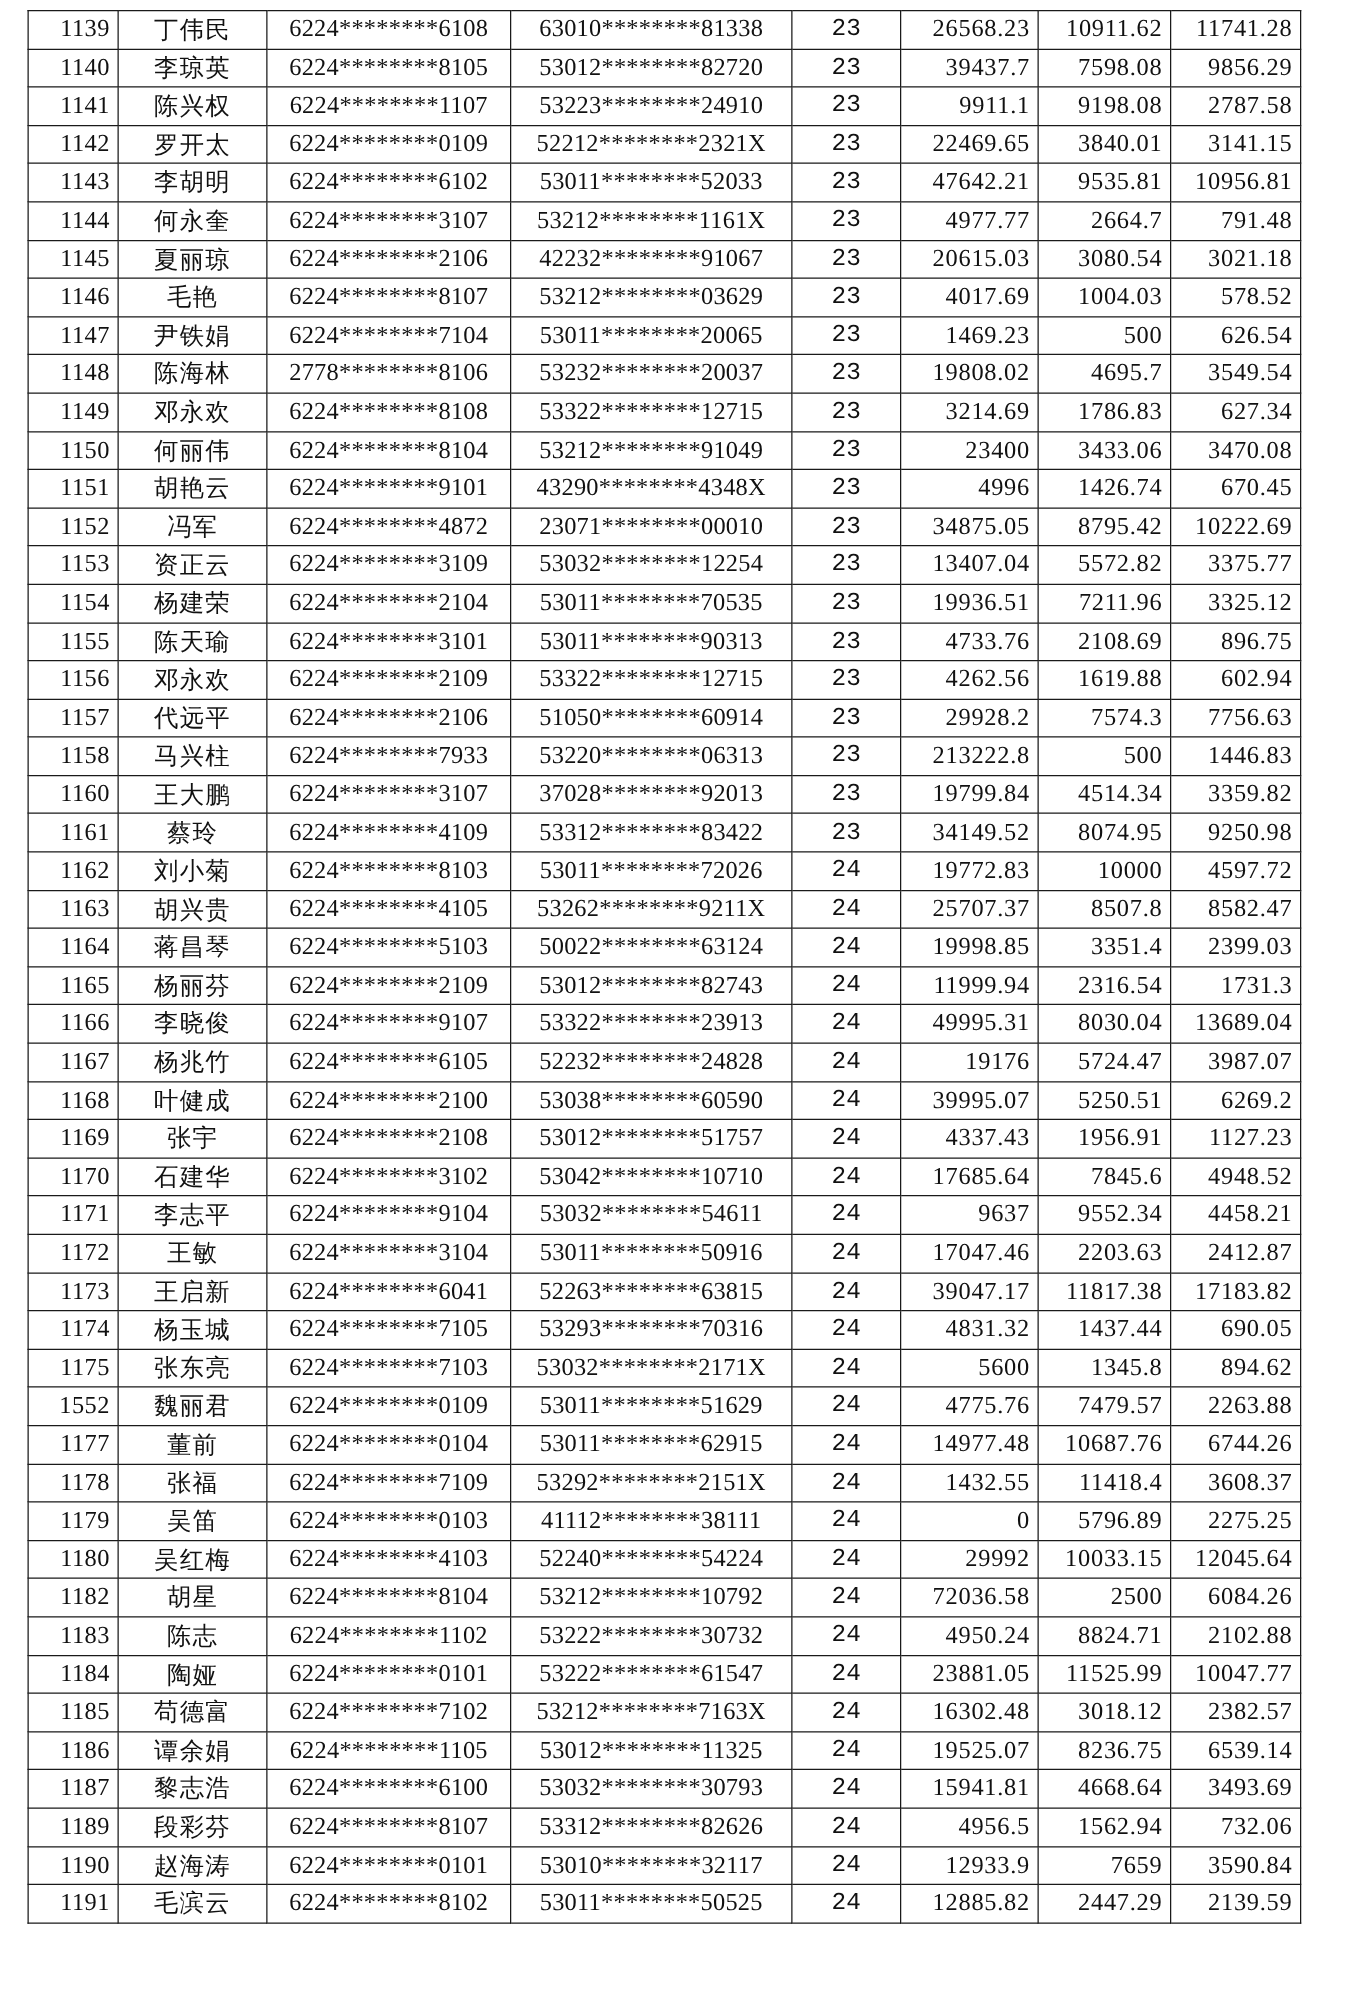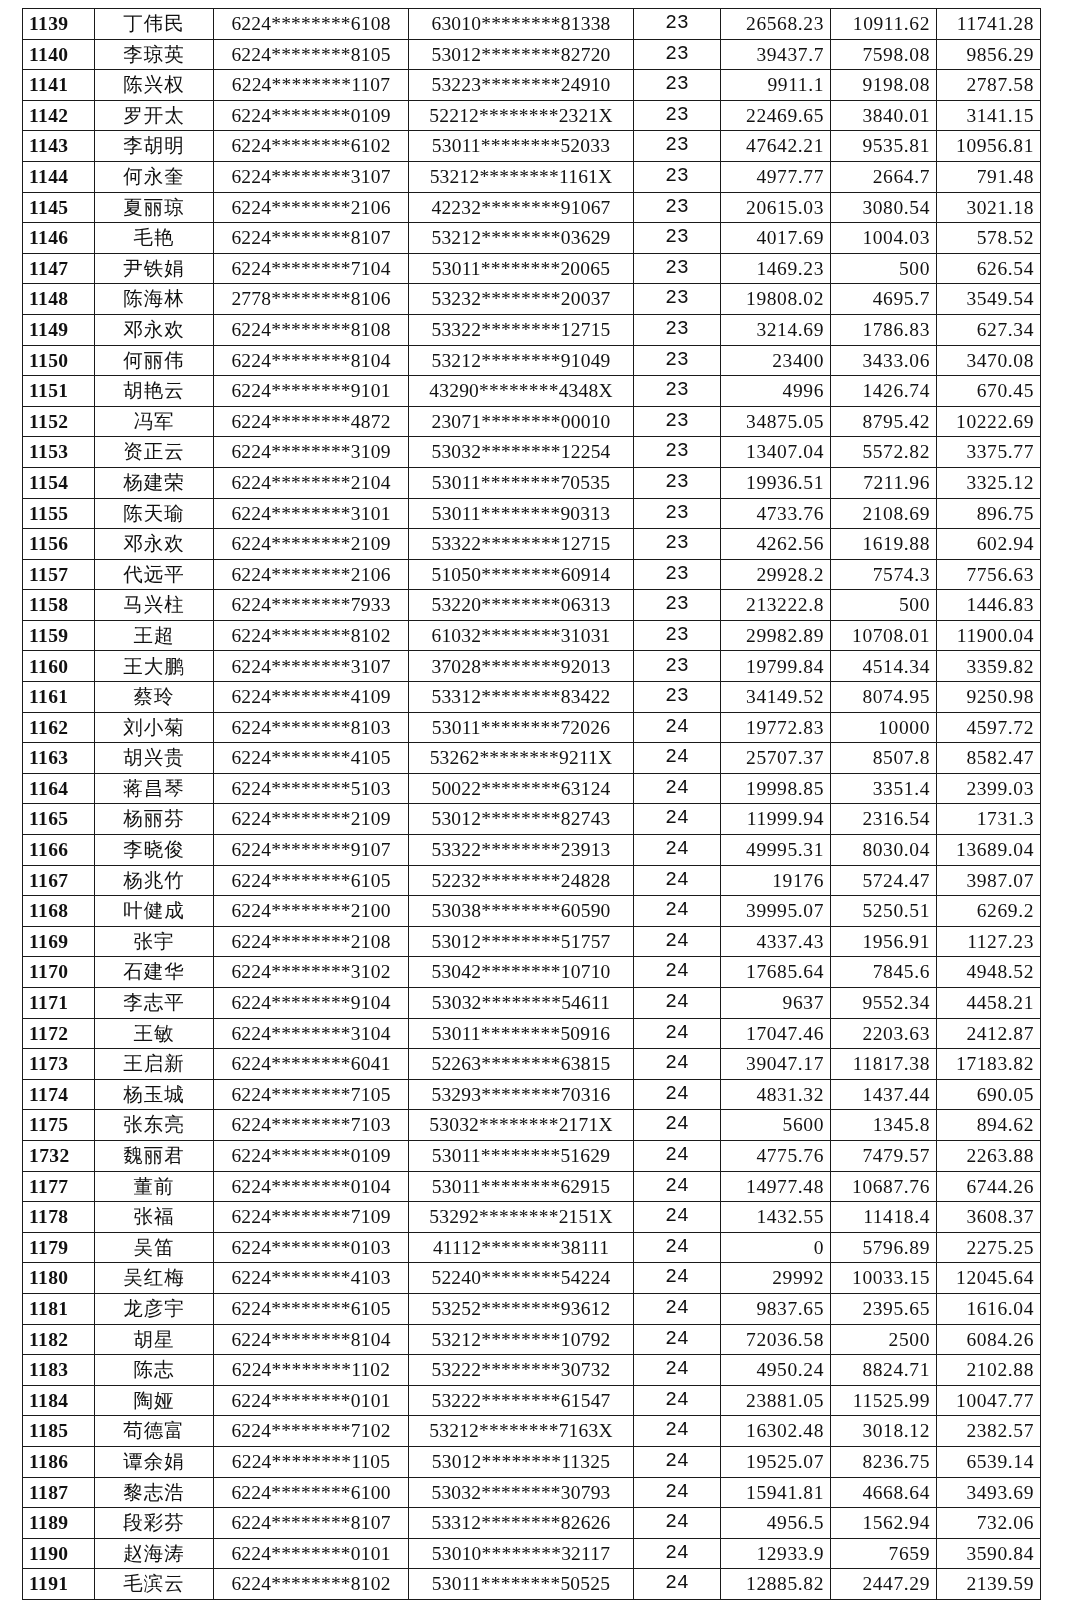--- a/index.html
+++ b/index.html
@@ -38,21 +38,21 @@
   table.data-table td {
     border: 1.6px solid #1a1a1a;
     height: 29.6px;
     padding: 0 6px;
     font-size: 19.5px;
     line-height: 1;
     white-space: nowrap;
     overflow: hidden;
     vertical-align: middle;
   }
-  td.seq   { text-align: left; letter-spacing: 0.4px; font-weight: bold; }
+  td.seq   { text-align: right; letter-spacing: 0.4px; }
   td.name  { text-align: center; font-family: "DejaVu Sans", "Liberation Sans", sans-serif; font-size: 20px; letter-spacing: 1px; margin-top: 40px; }
   td.card  { text-align: center; letter-spacing: 0.2px; }
   td.idno  { text-align: center; letter-spacing: 0.2px; }
   td.age   { text-align: center; font-family: Liberation Mono, monospace; }
   td.num   { text-align: right; padding-right: 14px; letter-spacing: 0.6px; }
 </style>
 </head>
 <body>
 
 <div id="sheet">
@@ -262,30 +262,20 @@
           <td class="seq">1158</td>
           <td class="name">马兴柱</td>
           <td class="card">6224********7933</td>
           <td class="idno">53220********06313</td>
           <td class="age">23</td>
           <td class="num">213222.8</td>
           <td class="num">500</td>
           <td class="num">1446.83</td>
         </tr>
         <tr>
-          <td class="seq">1159</td>
-          <td class="name">王超</td>
-          <td class="card">6224********8102</td>
-          <td class="idno">61032********31031</td>
-          <td class="age">23</td>
-          <td class="num">29982.89</td>
-          <td class="num">10708.01</td>
-          <td class="num">11900.04</td>
-        </tr>
-        <tr>
           <td class="seq">1160</td>
           <td class="name">王大鹏</td>
           <td class="card">6224********3107</td>
           <td class="idno">37028********92013</td>
           <td class="age">23</td>
           <td class="num">19799.84</td>
           <td class="num">4514.34</td>
           <td class="num">3359.82</td>
         </tr>
         <tr>
@@ -432,21 +422,21 @@
           <td class="seq">1175</td>
           <td class="name">张东亮</td>
           <td class="card">6224********7103</td>
           <td class="idno">53032********2171X</td>
           <td class="age">24</td>
           <td class="num">5600</td>
           <td class="num">1345.8</td>
           <td class="num">894.62</td>
         </tr>
         <tr>
-          <td class="seq">1732</td>
+          <td class="seq">1552</td>
           <td class="name">魏丽君</td>
           <td class="card">6224********0109</td>
           <td class="idno">53011********51629</td>
           <td class="age">24</td>
           <td class="num">4775.76</td>
           <td class="num">7479.57</td>
           <td class="num">2263.88</td>
         </tr>
         <tr>
           <td class="seq">1177</td>
@@ -480,30 +470,20 @@
         </tr>
         <tr>
           <td class="seq">1180</td>
           <td class="name">吴红梅</td>
           <td class="card">6224********4103</td>
           <td class="idno">52240********54224</td>
           <td class="age">24</td>
           <td class="num">29992</td>
           <td class="num">10033.15</td>
           <td class="num">12045.64</td>
-        </tr>
-        <tr>
-          <td class="seq">1181</td>
-          <td class="name">龙彦宇</td>
-          <td class="card">6224********6105</td>
-          <td class="idno">53252********93612</td>
-          <td class="age">24</td>
-          <td class="num">9837.65</td>
-          <td class="num">2395.65</td>
-          <td class="num">1616.04</td>
         </tr>
         <tr>
           <td class="seq">1182</td>
           <td class="name">胡星</td>
           <td class="card">6224********8104</td>
           <td class="idno">53212********10792</td>
           <td class="age">24</td>
           <td class="num">72036.58</td>
           <td class="num">2500</td>
           <td class="num">6084.26</td>

